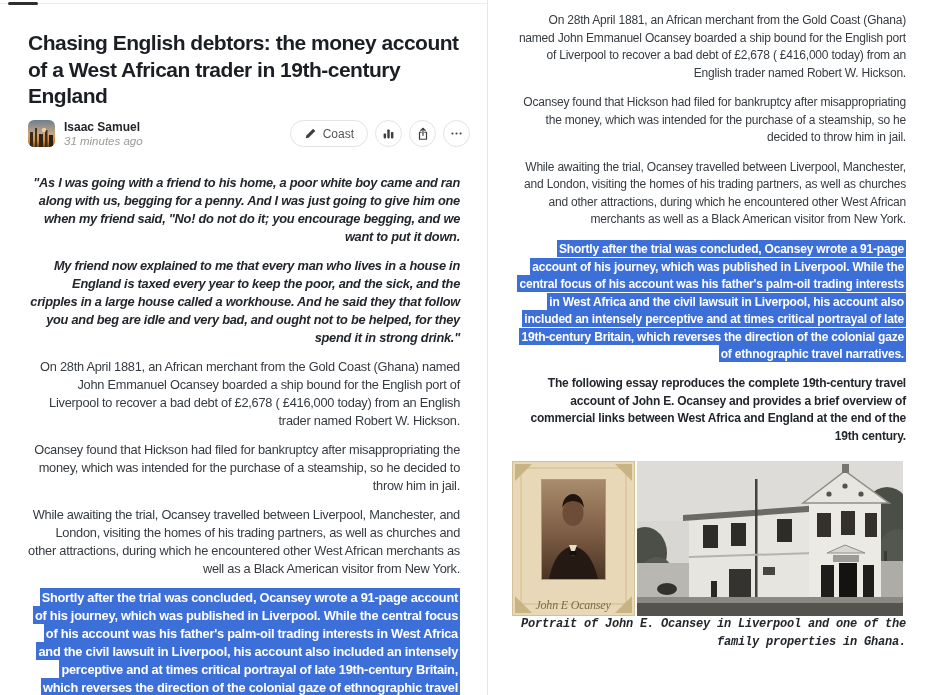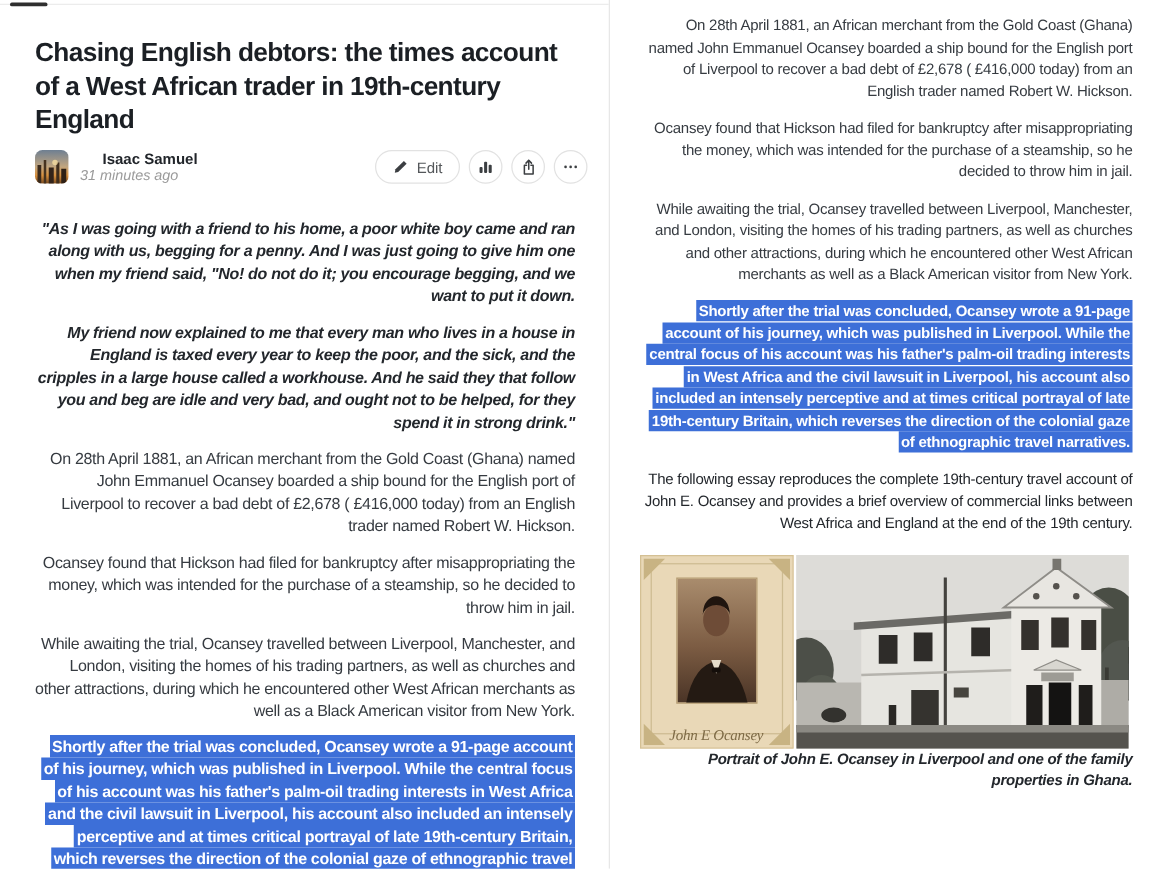--- a/index.html
+++ b/index.html
@@ -21,52 +21,52 @@
   .col-left{width:487px;box-sizing:border-box;padding:30px 17px 0 28px;}
   .divider{width:1px;background:#e7e7e7;height:695px;}
   .col-right{flex:1;box-sizing:border-box;padding:12px 19px 0 24px;
     font-size:12px;line-height:17.5px;letter-spacing:-0.2px;}
   
   h1.title{margin:0 0 10px;font-size:21px;line-height:26.5px;font-weight:700;
     letter-spacing:-0.5px;color:var(--title-text);max-width:436px;}
   .byline{display:flex;align-items:center;margin:0 0 26px;}
   .avatar{width:27px;height:27px;border-radius:6px;overflow:hidden;flex:0 0 auto;cursor:pointer;}
   .byline-meta{margin-left:9px;display:flex;flex-direction:column;justify-content:center;}
-  .author-name{font-size:12px;font-weight:700;color:#21252a;line-height:14px;cursor:pointer;margin-left:18px;}
+  .author-name{font-size:12px;font-weight:700;color:#21252a;line-height:14px;cursor:pointer;}
   .post-time{font-size:11.5px;color:var(--muted-text);line-height:14px;font-style:italic;}
   .actions{margin-left:auto;display:flex;align-items:center;gap:7px;}
   .btn{display:flex;align-items:center;justify-content:center;gap:6px;height:27px;
     border:1px solid #e2e2e2;border-radius:14px;background:#fff;color:#54575a;
     font-size:12px;font-family:inherit;cursor:pointer;padding:0;}
   .btn.pill{padding:0 13px;}
   .btn.round{width:27px;border-radius:50%;}
   .btn svg{display:block;}
   
   .col-left .article{font-size:12.8px;line-height:18px;letter-spacing:-0.25px;max-width:432px;}
   p{margin:0 0 11px;text-align:right;}
   .col-right p{margin:0 0 12px;}
   .quote{font-weight:700;font-style:italic;color:var(--strong-text);}
-  .bold-para{font-weight:400;color:var(--strong-text);}
+  .bold-para{font-weight:700;color:var(--strong-text);}
   .hl{background:var(--highlight-bg);color:var(--highlight-text);
     padding:1.5px 2px;box-decoration-break:clone;font-weight:bold;-webkit-box-decoration-break:clone;}
   .images{display:flex;gap:2px;margin:16px 0 0;}
   .images svg{display:block;}
-  .caption{font-weight:700;font-style:italic;color:var(--strong-text);margin-top:16px;max-width:396px;}
+  .caption{font-weight:700;font-style:italic;color:var(--strong-text);margin-top:16px;max-width:396px;font-family:Liberation Mono, monospace;}
 </style>
 </head>
 <body>
 
 <div class="top-line">
   <div class="top-dark"></div>
 </div>
 
 <div class="columns">
 
   <div class="col-left">
-    <h1 class="title">Chasing English debtors: the times account of a West African trader in 19th-century England</h1>
+    <h1 class="title">Chasing English debtors: the money account of a West African trader in 19th-century England</h1>
 
     <div class="byline">
       <div class="avatar">
         <svg width="27" height="27" viewBox="0 0 27 27">
           <defs>
             <linearGradient id="sky" x1="0" y1="0" x2="0" y2="1">
               <stop offset="0" stop-color="#6e7f92"></stop>
                 <stop offset="0.5" stop-color="#c2a67f"></stop>
               <stop offset="0.75" stop-color="#d8913f"></stop>
                 <stop offset="1" stop-color="#7a4b20"></stop>
@@ -85,21 +85,21 @@
         <span class="author-name">Isaac Samuel</span>
         <span class="post-time">31 minutes ago</span>
       </div>
       <div class="actions">
         <button class="btn pill">
           <span>
             <svg width="13" height="13" viewBox="0 0 16 16">
                 <path d="M11.2 2.1l2.7 2.7-8.3 8.3-3.3.6.6-3.3z" fill="#3c3f42"></path>
               </svg>
           </span>
-          <span>Edit</span>
+          <span>Coast</span>
         </button>
         <button class="btn round">
           <span>
             <svg width="13" height="13" viewBox="0 0 16 16">
               <rect x="2" y="8" width="3" height="6" rx="1" fill="#3c3f42"></rect>
               <rect x="6.5" y="3" width="3" height="11" rx="1" fill="#3c3f42"></rect>
               <rect x="11" y="6" width="3" height="8" rx="1" fill="#3c3f42"></rect>
             </svg>
           </span>
         </button>

